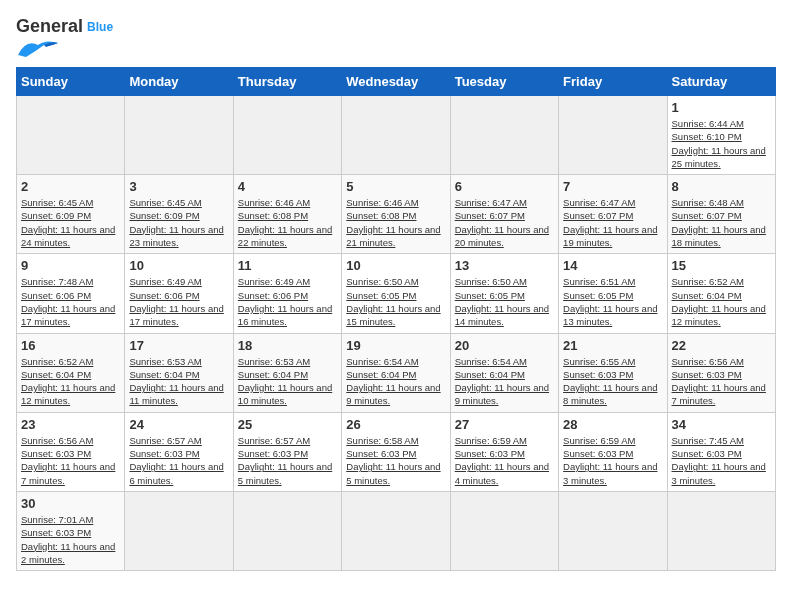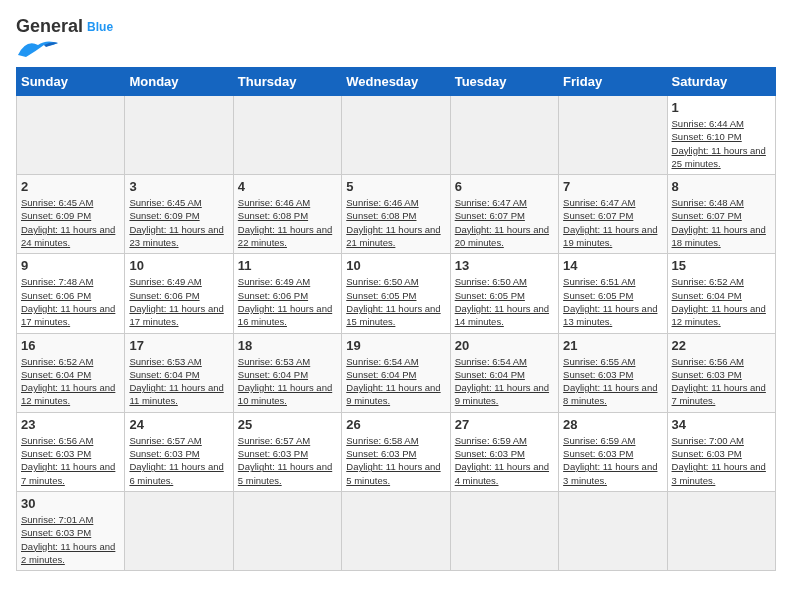--- a/index.html
+++ b/index.html
@@ -315,21 +315,21 @@
         </td>
         <td>
           <div class="day-number">28</div>
           <div class="day-info">Sunrise: 6:59 AM
 Sunset: 6:03 PM
 Daylight: 11 hours
 and 3 minutes.</div>
         </td>
         <td>
           <div class="day-number">34</div>
-          <div class="day-info">Sunrise: 7:00 AM
+          <div class="day-info">Sunrise: 7:45 AM
 Sunset: 6:03 PM
 Daylight: 11 hours
 and 3 minutes.</div>
         </td>
       </tr>
       <tr class="row-shade">
         <td>
           <div class="day-number">30</div>
           <div class="day-info">Sunrise: 7:01 AM
 Sunset: 6:03 PM

